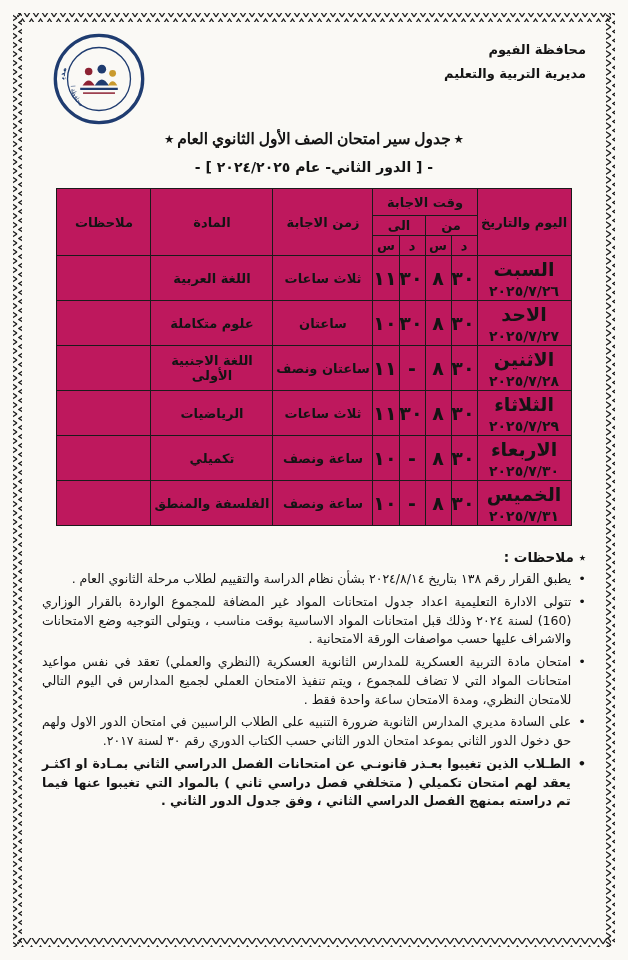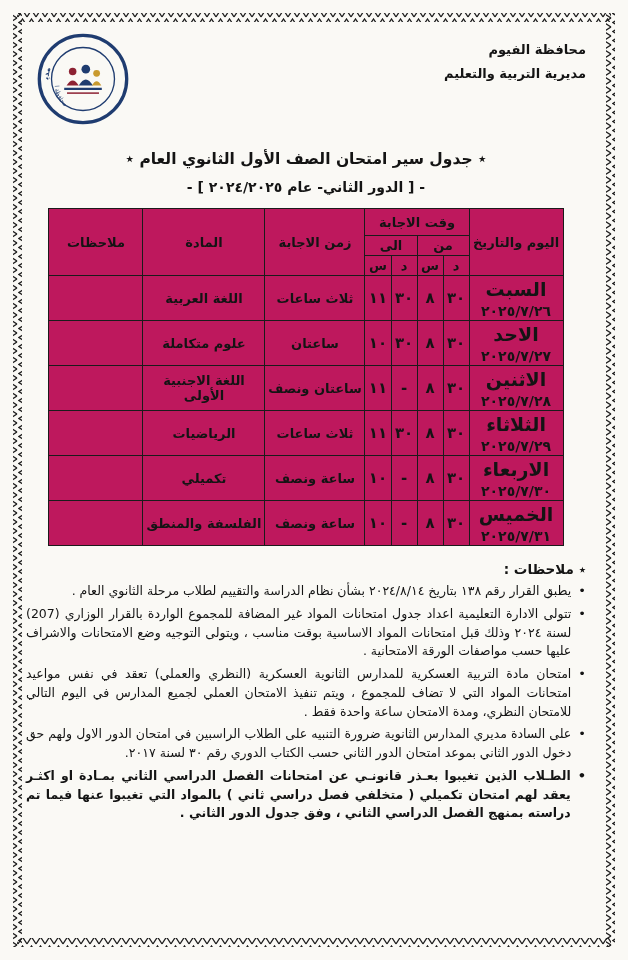--- a/index.html
+++ b/index.html
@@ -7,50 +7,50 @@
     width:628px;height:960px;
     background:#e9e7e2;
     font-family:"DejaVu Sans","Liberation Sans",sans-serif;
     color:#141414;
   }
   .page{
     position:relative;width:628px;height:960px;
     background:#faf9f5;overflow:hidden;
   }
   .frame-svg{position:absolute;top:0;left:0;width:628px;height:960px;pointer-events:none;}
-  .content{position:absolute;top:30px;right:42px;left:26px;direction:rtl;}
+  .content{position:absolute;top:30px;right:42px;left:42px;direction:rtl;}
 
   .header-row{display:flex;justify-content:space-between;align-items:flex-start;}
   .org{font-weight:bold;font-size:13px;line-height:1.85;text-align:right;padding-top:8px;}
   .logo-wrap{margin-left:10px;margin-top:2px;}
 
-  .title{text-align:center;font-weight:bold;font-size:15.5px;margin-top:20px;}
+  .title{text-align:center;font-weight:bold;font-size:15.5px;margin-top:0;font-family:Liberation Serif, serif;}
   .subtitle{text-align:center;font-weight:bold;font-size:14px;margin-top:11px;letter-spacing:.4px;}
 
   table.sched{
     border-collapse:collapse;margin:13px auto 0;table-layout:fixed;width:514px;
     direction:rtl;
   }
   table.sched th, table.sched td{
     border:1.7px solid #1b1b1b;
     text-align:center;vertical-align:middle;
     font-weight:bold;padding:1px 2px;
     background:#be185d;
   }
   table.sched thead th{font-size:13px;}
   .hrow1 th{height:24px;}
   .hrow2 th{height:17px;font-size:12.5px;}
   .hrow3 th{height:17px;font-size:12px;}
   table.sched tbody tr{height:45px;}
-  td.num{font-size:15px;margin-left:36px;}
+  td.num{font-size:19px;margin-left:36px;}
   td.dur,td.subj{font-size:13px;}
   .day-cell .day{font-size:19px;}
   .day-cell .date{font-size:14px;margin-top:3px;}
 
-  .notes{margin-top:15px;font-size:12.5px;}
+  .notes{margin-top:23px;font-size:12.5px;}
   .notes-title{font-weight:bold;font-size:13.5px;margin-bottom:5px;}
   .note-item{display:flex;gap:7px;margin:2px 0 4px;line-height:1.5;text-align:justify;}
   .note-item .bullet{flex:0 0 auto;font-size:13px;line-height:1.45;}
   .note-item.bold{font-weight:bold;}
 </style>
 </head>
 <body>
 
 <div class="page">
 
@@ -221,21 +221,21 @@
 
     <div class="notes">
       <div class="notes-title">٭ ملاحظات :</div>
 
       <div class="note-item">
         <span class="bullet">•</span>
         <div>يطبق القرار رقم ١٣٨ بتاريخ ٢٠٢٤/٨/١٤ بشأن نظام الدراسة والتقييم لطلاب مرحلة الثانوي العام .</div>
       </div>
       <div class="note-item">
         <span class="bullet">•</span>
-        <div>تتولى الادارة التعليمية اعداد جدول امتحانات المواد غير المضافة للمجموع الواردة بالقرار الوزاري (207) لسنة ٢٠٢٤ وذلك قبل امتحانات المواد الاساسية بوقت مناسب ، ويتولى التوجيه وضع الامتحانات والاشراف عليها حسب مواصفات الورقة الامتحانية .</div>
+        <div>تتولى الادارة التعليمية اعداد جدول امتحانات المواد غير المضافة للمجموع الواردة بالقرار الوزاري (160) لسنة ٢٠٢٤ وذلك قبل امتحانات المواد الاساسية بوقت مناسب ، ويتولى التوجيه وضع الامتحانات والاشراف عليها حسب مواصفات الورقة الامتحانية .</div>
       </div>
       <div class="note-item">
         <span class="bullet">•</span>
         <div>امتحان مادة التربية العسكرية للمدارس الثانوية العسكرية (النظري والعملي) تعقد في نفس مواعيد امتحانات المواد التي لا تضاف للمجموع ، ويتم تنفيذ الامتحان العملي لجميع المدارس في اليوم التالي للامتحان النظري، ومدة الامتحان ساعة واحدة فقط .</div>
       </div>
       <div class="note-item">
         <span class="bullet">•</span>
         <div>على السادة مديري المدارس الثانوية ضرورة التنبيه على الطلاب الراسبين في امتحان الدور الاول ولهم حق دخول الدور الثاني بموعد امتحان الدور الثاني حسب الكتاب الدوري رقم ٣٠ لسنة ٢٠١٧.</div>
       </div>
       <div class="note-item bold">

